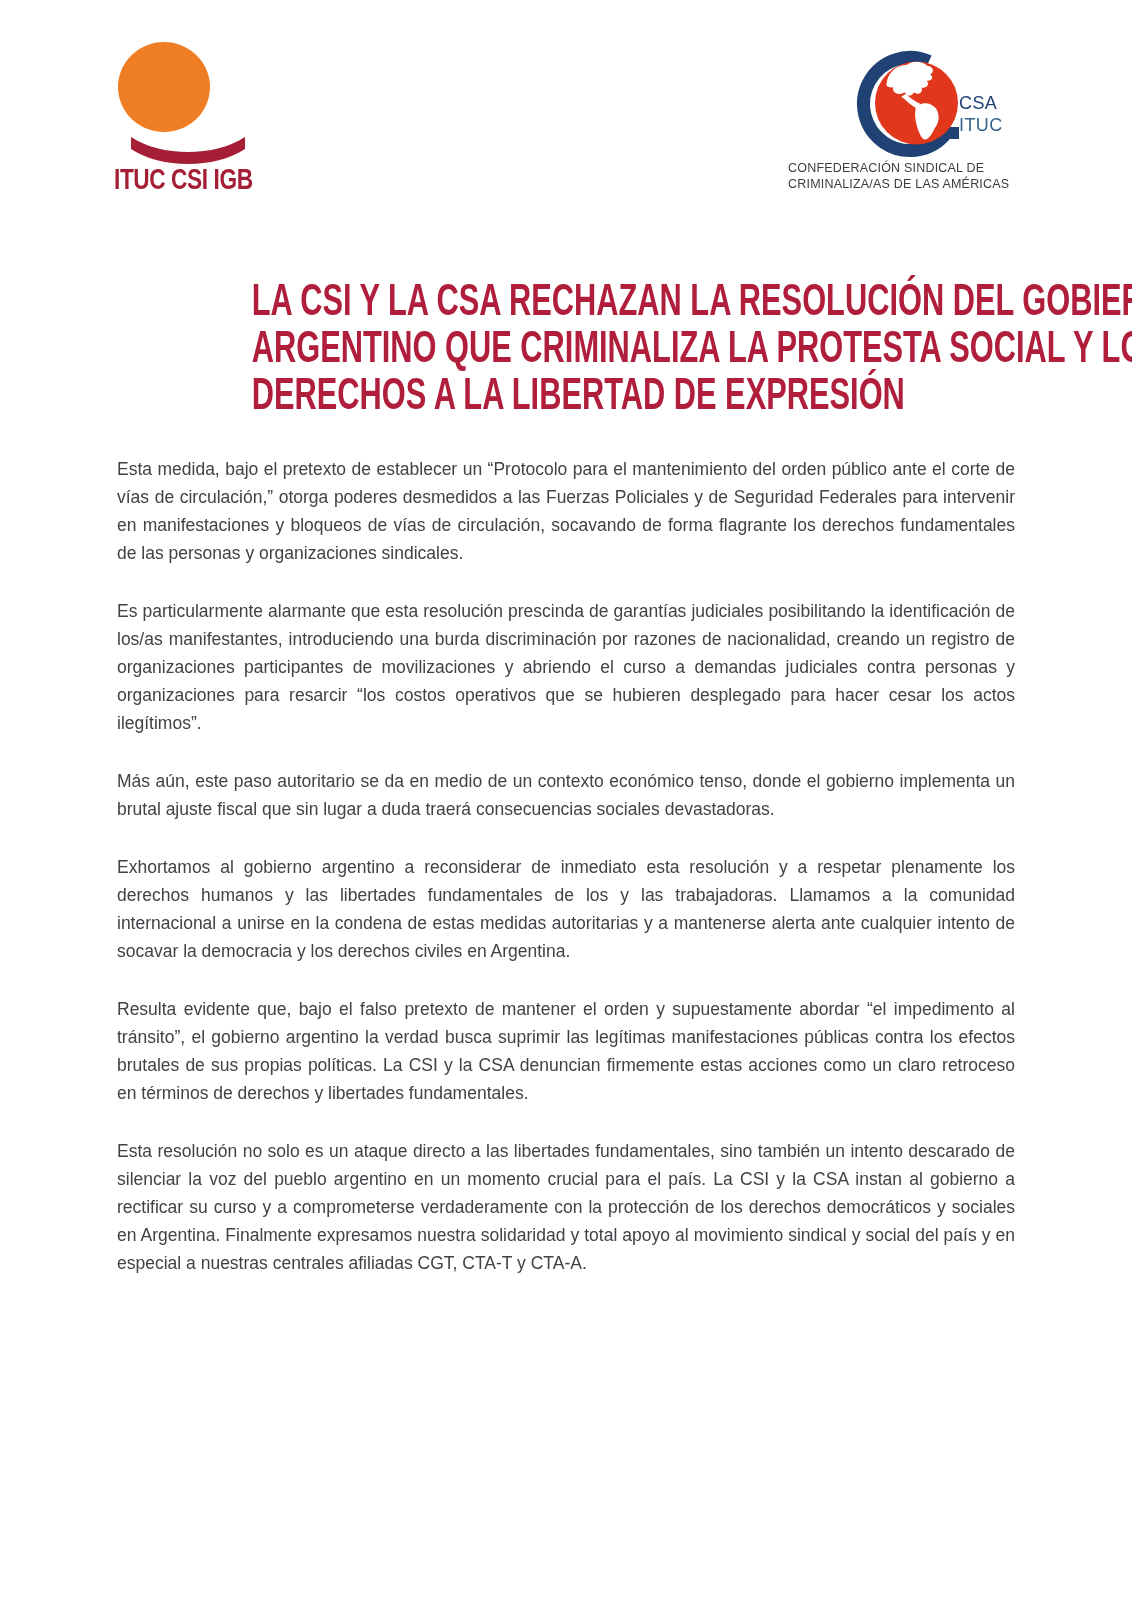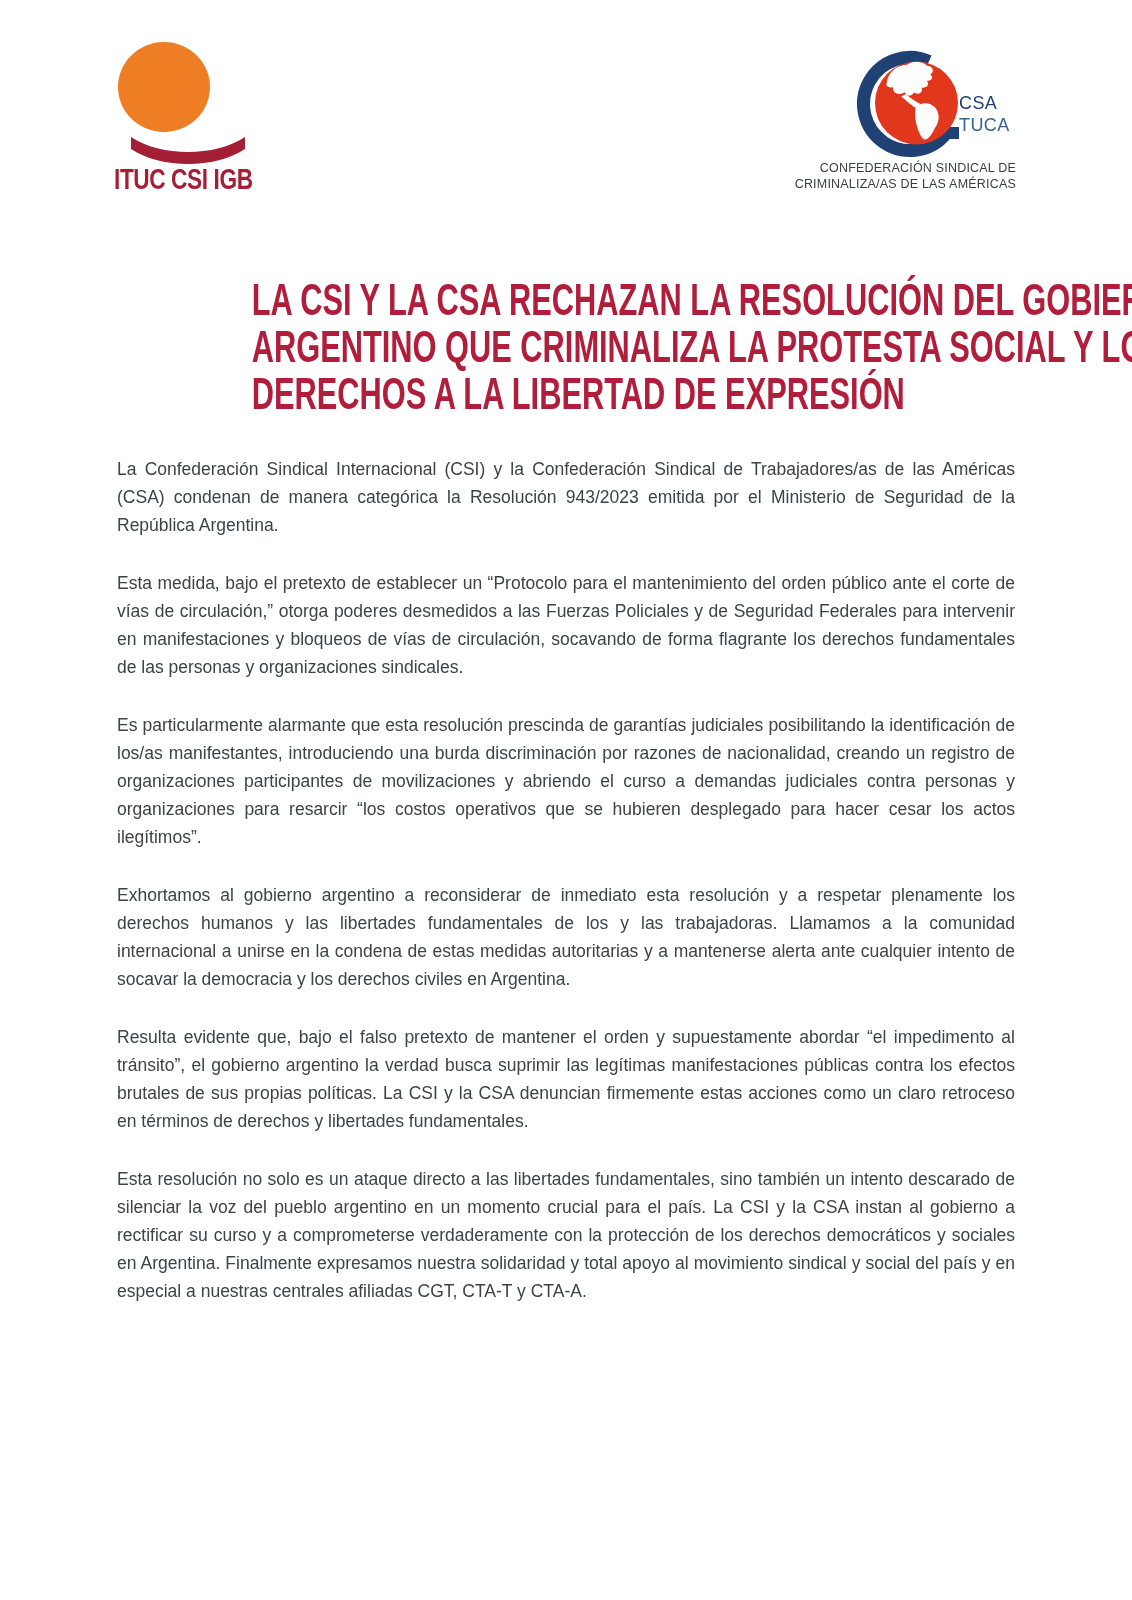--- a/index.html
+++ b/index.html
@@ -53,21 +53,21 @@
     font-size: 18px;
     letter-spacing: 0.4px;
     white-space: nowrap;
   }
   .csa-acronym .l1 { color: #1F4173; }
   .csa-acronym .l2 { color: #35648F; }
   .csa-caption {
     position: absolute;
     left: 788px; top: 161px;
     width: 228px;
-    text-align: right;
+    text-align: left;
     font-size: 12.5px;
     line-height: 15.5px;
     letter-spacing: 0.2px;
     color: #3A3D43;
   }
 
   
   .title {
     position: absolute;
     left: 117px; right: 117px;
@@ -126,36 +126,36 @@
       <circle cx="71.5" cy="65" r="41.5" fill="#E1371C"></circle>
 
       <g clip-path="url(#globeclip)" transform="rotate(-6 71.5 65)" fill="#ffffff">
         <path d="M44,42 C46,32 56,25 66,26 C72,22 82,24 86,29 C92,30 93,36 88,38 C92,41 89,45 84,44 C87,48 83,52 78,50 C80,55 74,58 70,54 C68,58 62,58 61,53 C55,56 48,53 50,47 C45,47 42,45 44,42 Z"></path>
         <path d="M62,55 C66,60 70,63 75,66 L72,71 C66,67 60,60 57,57 Z"></path>
         <path d="M70,70 C76,63 86,66 90,72 C94,79 92,87 87,92 C83,99 77,105 74,101 C70,95 67,80 70,70 Z"></path>
       </g>
     </svg>
     <div class="csa-acronym">
       <div class="l1">CSA</div>
-      <div class="l2">TUCA</div>
+      <div class="l2">ITUC</div>
     </div>
     <div class="csa-caption">
       <div>CONFEDERACIÓN SINDICAL DE</div>
       <div>CRIMINALIZA/AS DE LAS AMÉRICAS</div>
     </div>
   </div>
 
   <h1 class="title">
     <span class="title-line">LA CSI Y LA CSA RECHAZAN LA RESOLUCIÓN DEL GOBIERNO</span>
     <span class="title-line">ARGENTINO QUE CRIMINALIZA LA PROTESTA SOCIAL Y LOS</span>
     <span class="title-line">DERECHOS A LA LIBERTAD DE EXPRESIÓN</span>
   </h1>
 
   <main class="doc-body">
-    <p>La Confederación Sindical Internacional (CSI) y la Confederación Sindical de Trabajadores/as de las Américas (CSA) condenan de manera categórica la Resolución 943/2023 emitida por el Ministerio de Seguridad de la República Argentina.</p>
     <p>Esta medida, bajo el pretexto de establecer un “Protocolo para el mantenimiento del orden público ante el corte de vías de circulación,” otorga poderes desmedidos a las Fuerzas Policiales y de Seguridad Federales para intervenir en manifestaciones y bloqueos de vías de circulación, socavando de forma flagrante los derechos fundamentales de las personas y organizaciones sindicales.</p>
     <p>Es particularmente alarmante que esta resolución prescinda de garantías judiciales posibilitando la identificación de los/as manifestantes, introduciendo una burda discriminación por razones de nacionalidad, creando un registro de organizaciones participantes de movilizaciones y abriendo el curso a demandas judiciales contra personas y organizaciones para resarcir “los costos operativos que se hubieren desplegado para hacer cesar los actos ilegítimos”.</p>
+    <p>Más aún, este paso autoritario se da en medio de un contexto económico tenso, donde el gobierno implementa un brutal ajuste fiscal que sin lugar a duda traerá consecuencias sociales devastadoras.</p>
     <p>Exhortamos al gobierno argentino a reconsiderar de inmediato esta resolución y a respetar plenamente los derechos humanos y las libertades fundamentales de los y las trabajadoras. Llamamos a la comunidad internacional a unirse en la condena de estas medidas autoritarias y a mantenerse alerta ante cualquier intento de socavar la democracia y los derechos civiles en Argentina.</p>
     <p>Resulta evidente que, bajo el falso pretexto de mantener el orden y supuestamente abordar “el impedimento al tránsito”, el gobierno argentino la verdad busca suprimir las legítimas manifestaciones públicas contra los efectos brutales de sus propias políticas. La CSI y la CSA denuncian firmemente estas acciones como un claro retroceso en términos de derechos y libertades fundamentales.</p>
     <p>Esta resolución no solo es un ataque directo a las libertades fundamentales, sino también un intento descarado de silenciar la voz del pueblo argentino en un momento crucial para el país. La CSI y la CSA instan al gobierno a rectificar su curso y a comprometerse verdaderamente con la protección de los derechos democráticos y sociales en Argentina. Finalmente expresamos nuestra solidaridad y total apoyo al movimiento sindical y social del país y en especial a nuestras centrales afiliadas CGT, CTA-T y CTA-A.</p>
   </main>
 
 </div>
 
 </body></html>

